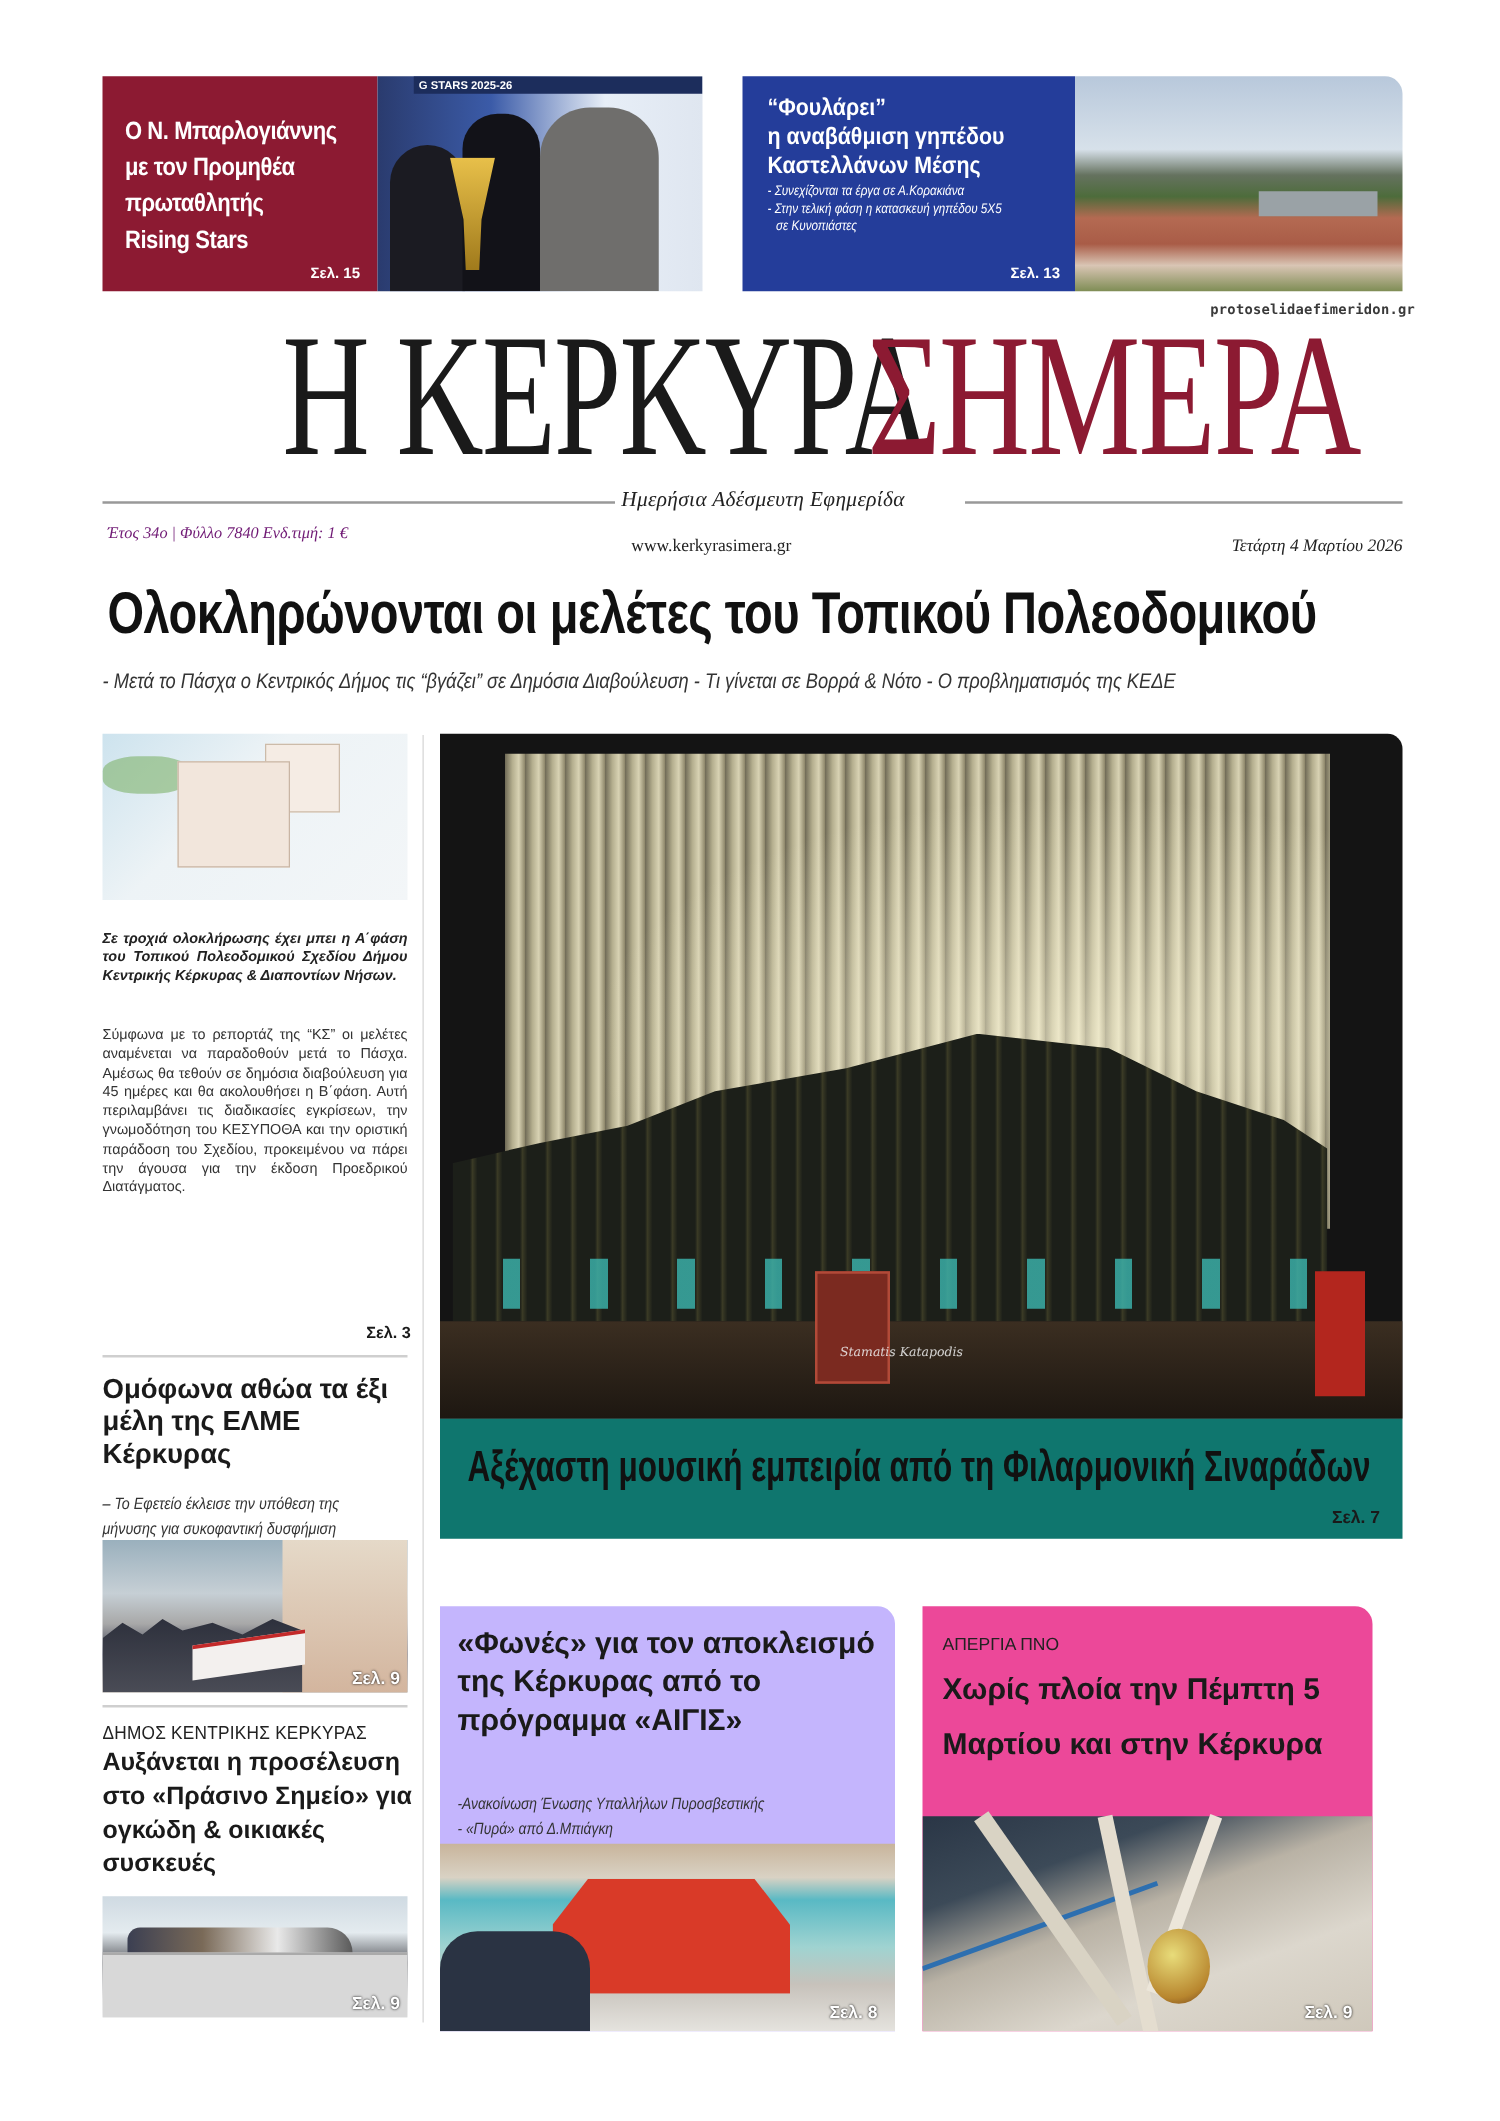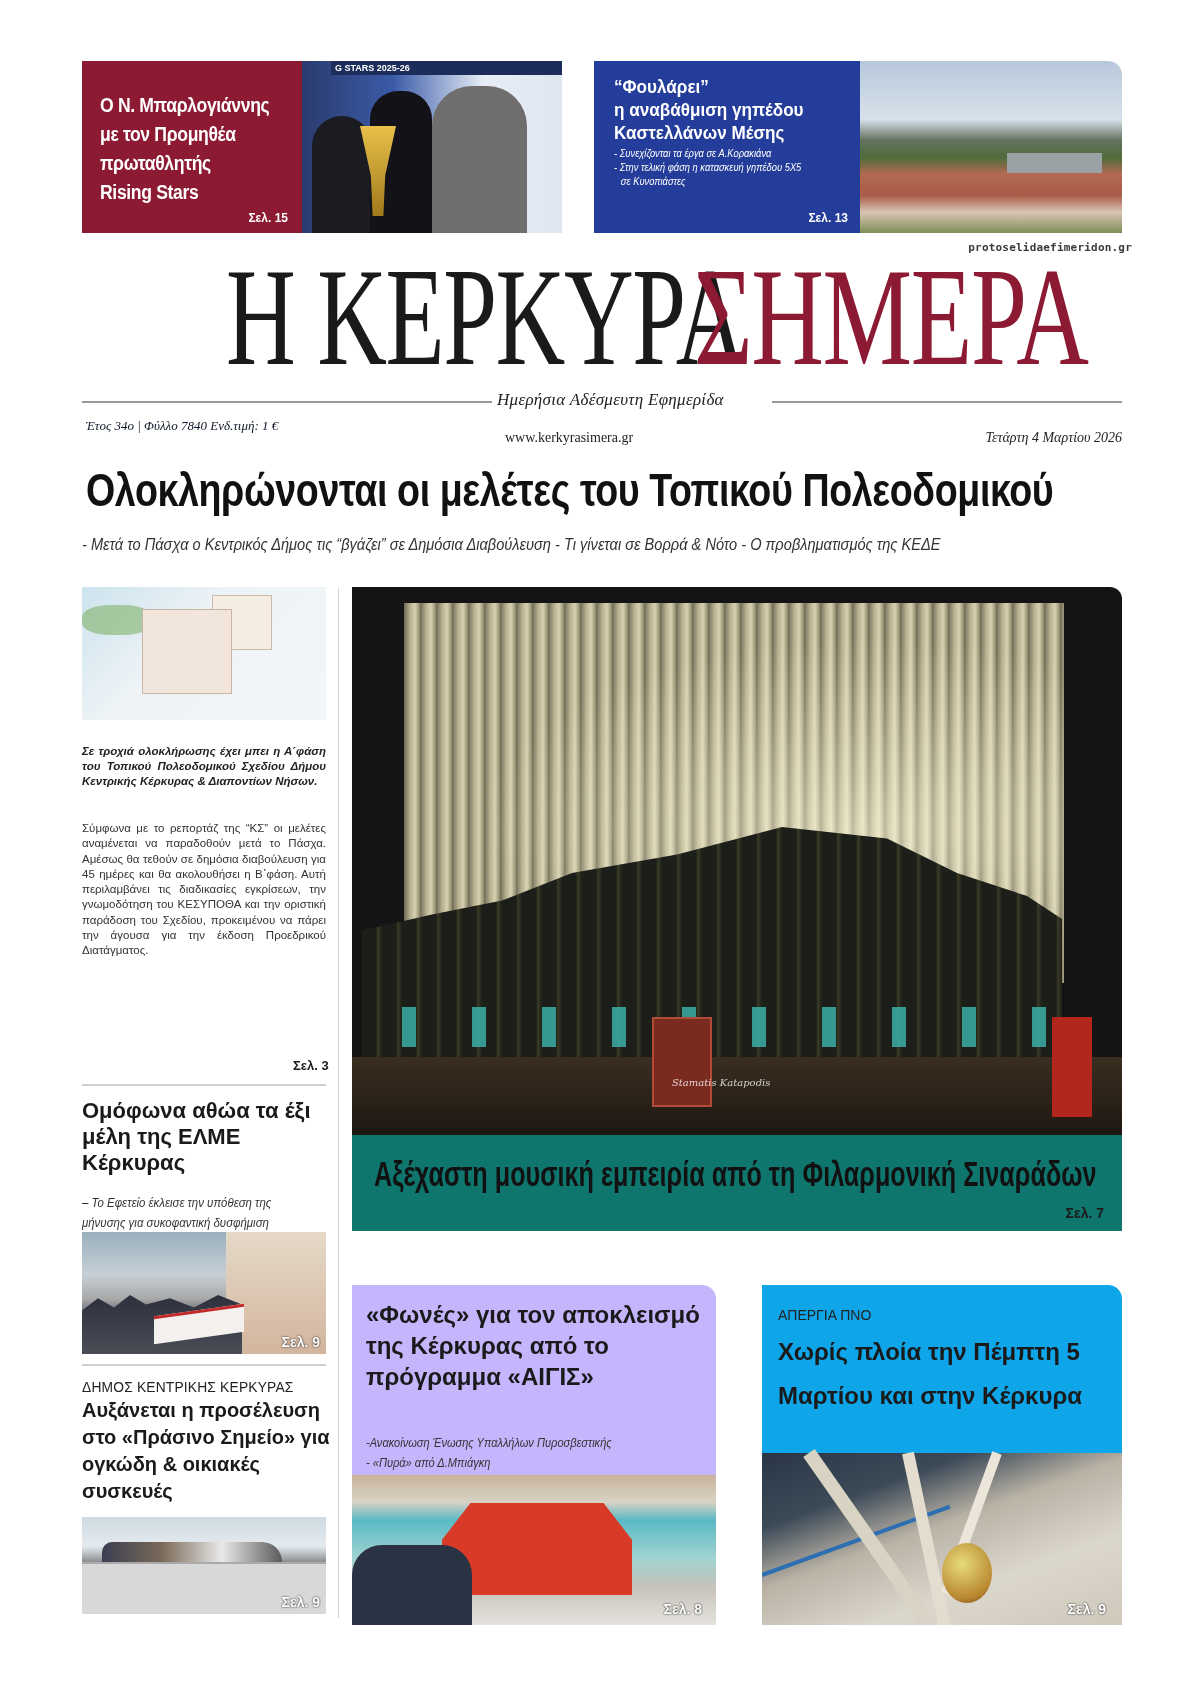--- a/index.html
+++ b/index.html
@@ -33,21 +33,21 @@
   
   .masthead { left: 82px; top: 252px; width: 1040px; height: 130px; white-space: nowrap; text-align: center; }
   .masthead .m1, .masthead .m2 { font-family: "Liberation Serif", serif; font-size: 140px; line-height: 130px; display: inline-block; transform: scaleX(0.69); transform-origin: left top; letter-spacing: -2px; }
   .masthead .m1 { color: #1a1a1a; }
   .masthead .m2 { color: #8c1a32; position: absolute; left: 612px; top: 0; transform: scaleX(0.72); }
 
   .tagline-row { left: 82px; top: 390px; width: 1040px; height: 22px; }
   .tagline-row .rule { position: absolute; top: 11px; height: 2px; background: #999; }
   .tagline-row .tagline { position: absolute; left: 415px; top: 0; font-family: "Liberation Serif", serif; font-style: italic; font-size: 17px; color: #222; letter-spacing: 0.3px; }
 
-  .meta-left { left: 86px; top: 418px; font-family: "Liberation Serif", serif; font-style: italic; font-size: 13px; color: #0f172a; }
+  .meta-left { left: 86px; top: 418px; font-family: "Liberation Serif", serif; font-style: italic; font-size: 13px; color: #701a75; }
   .meta-url { left: 505px; top: 430px; font-family: "Liberation Serif", serif; font-size: 14px; color: #222; }
   .meta-date { right: 78px; top: 430px; font-family: "Liberation Serif", serif; font-style: italic; font-size: 14px; color: #222; }
 
   
   .headline { left: 86px; top: 462px; width: 1040px; font-weight: bold; font-size: 47px; line-height: 56px; white-space: nowrap; transform: scaleX(0.80); transform-origin: left top; letter-spacing: -0.5px; color: #111; }
   .subdeck { left: 82px; top: 535px; font-style: italic; font-size: 17px; color: #333; white-space: nowrap; transform: scaleX(0.86); transform-origin: left top; }
 
   
   .col-rule { left: 338px; top: 588px; width: 1px; height: 1030px; background: #d6d6d6; }
   .img-arch { left: 82px; top: 587px; width: 244px; height: 133px; overflow:hidden;
@@ -100,21 +100,21 @@
 
   .box-fones { left: 352px; top: 1285px; width: 364px; height: 340px; background: #c4b5fd; border-radius: 0 14px 0 0; overflow: hidden; }
   .box-fones .tt { position:absolute; left: 14px; top: 14px; width: 360px; font-weight: bold; font-size: 24px; line-height: 31px; color:#1a1a1a; }
   .box-fones .sub { position:absolute; left: 14px; top: 148px; width: 380px; font-style: italic; font-size: 13px; line-height: 20px; color:#333; transform: scaleX(0.85); transform-origin:left top; }
   .img-boat { position:absolute; left:0; top: 190px; width:364px; height:150px;
     background: linear-gradient(180deg, #c8b49b 0%, #d9d2c4 18%, #59b9c4 30%, #9fd3d1 55%, #c7c2bb 75%, #e5e3de 100%); }
   .img-boat .hull { position:absolute; left:90px; top:28px; width:190px; height:92px; background:#d93a28; clip-path: polygon(15% 0, 85% 0, 100% 40%, 100% 100%, 0 100%, 0 40%); }
   .img-boat .eng { position:absolute; left:0; top:70px; width:120px; height:80px; background:#2a3343; border-radius: 30px 30px 0 0; }
   .img-boat .pg { position:absolute; right:14px; bottom:8px; }
 
-  .box-ploia { left: 762px; top: 1285px; width: 360px; height: 340px; background: #0ea5e9; border-radius: 0 14px 0 0; overflow:hidden; }
+  .box-ploia { left: 738px; top: 1285px; width: 360px; height: 340px; background: #ec4899; border-radius: 0 14px 0 0; overflow:hidden; }
   .box-ploia .kicker { position:absolute; left: 16px; top: 22px; font-size: 14px; color:#222; }
   .box-ploia .tt { position:absolute; left: 16px; top: 45px; width: 350px; font-weight: bold; font-size: 24px; line-height: 44px; color:#1a1a1a; }
   .img-rope { position:absolute; left:0; top: 168px; width:360px; height:172px;
     background: linear-gradient(160deg, #2a3646 0%, #3c4a58 25%, #b9b2a5 45%, #dcd7cd 70%, #cfc8bb 100%); }
   .img-rope .r1 { position:absolute; left:40px; top:0; width:14px; height:200px; background:#d9d3c4; transform: rotate(-35deg); transform-origin: top; }
   .img-rope .r2 { position:absolute; left:140px; top:0; width:12px; height:180px; background:#e4ddcf; transform: rotate(-12deg); transform-origin: top; }
   .img-rope .r3 { position:absolute; left:230px; top:0; width:10px; height:150px; background:#ece6da; transform: rotate(20deg); transform-origin: top; }
   .img-rope .buoy { position:absolute; left:180px; top:90px; width:50px; height:60px; background: radial-gradient(circle at 40% 35%, #e8dc7a, #b8862e 70%, #6b3d1c); border-radius: 50%; }
   .img-rope .bluerope { position:absolute; left:0; top:120px; width:200px; height:4px; background:#2d6fb0; transform: rotate(-20deg); transform-origin:left; }
   .img-rope .pg { position:absolute; right:16px; bottom:8px; }

